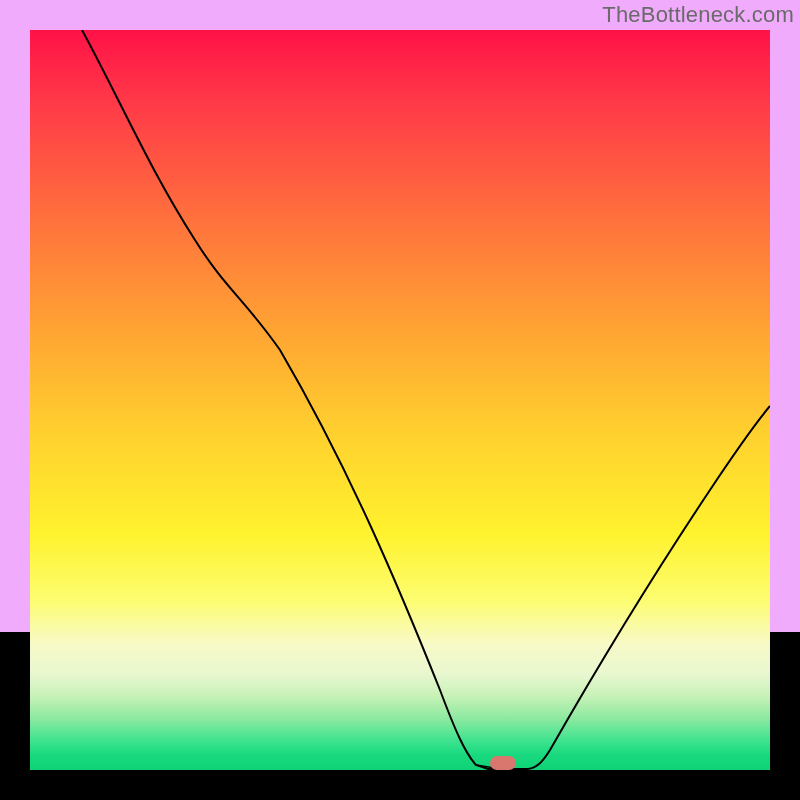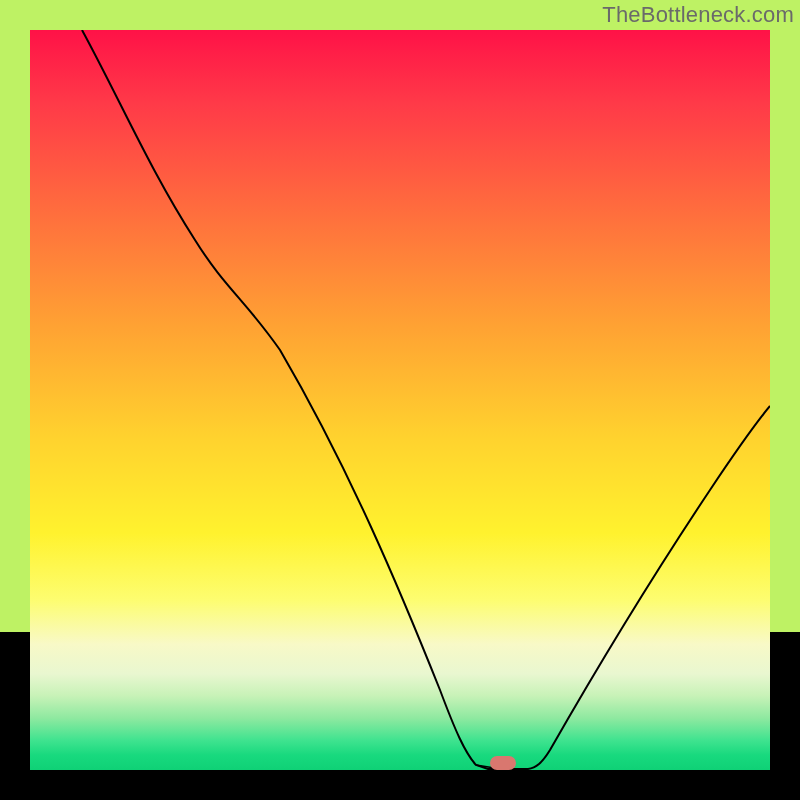--- a/index.html
+++ b/index.html
@@ -8,21 +8,21 @@
     width: 800px;
     height: 800px;
     background: #000;
     font-family: Arial, Helvetica, sans-serif;
     overflow: hidden;
   }
   .frame {
     position: relative;
     width: 800px;
     height: 632px;
-    background: #bef264;
+    background: #f0abfc;
   }
   .watermark {
     position: absolute;
     top: 2px;
     right: 6px;
     color: #6a6a6a;
     font-size: 22px;
     font-weight: 500;
     letter-spacing: 0.2px;
     user-select: none;

